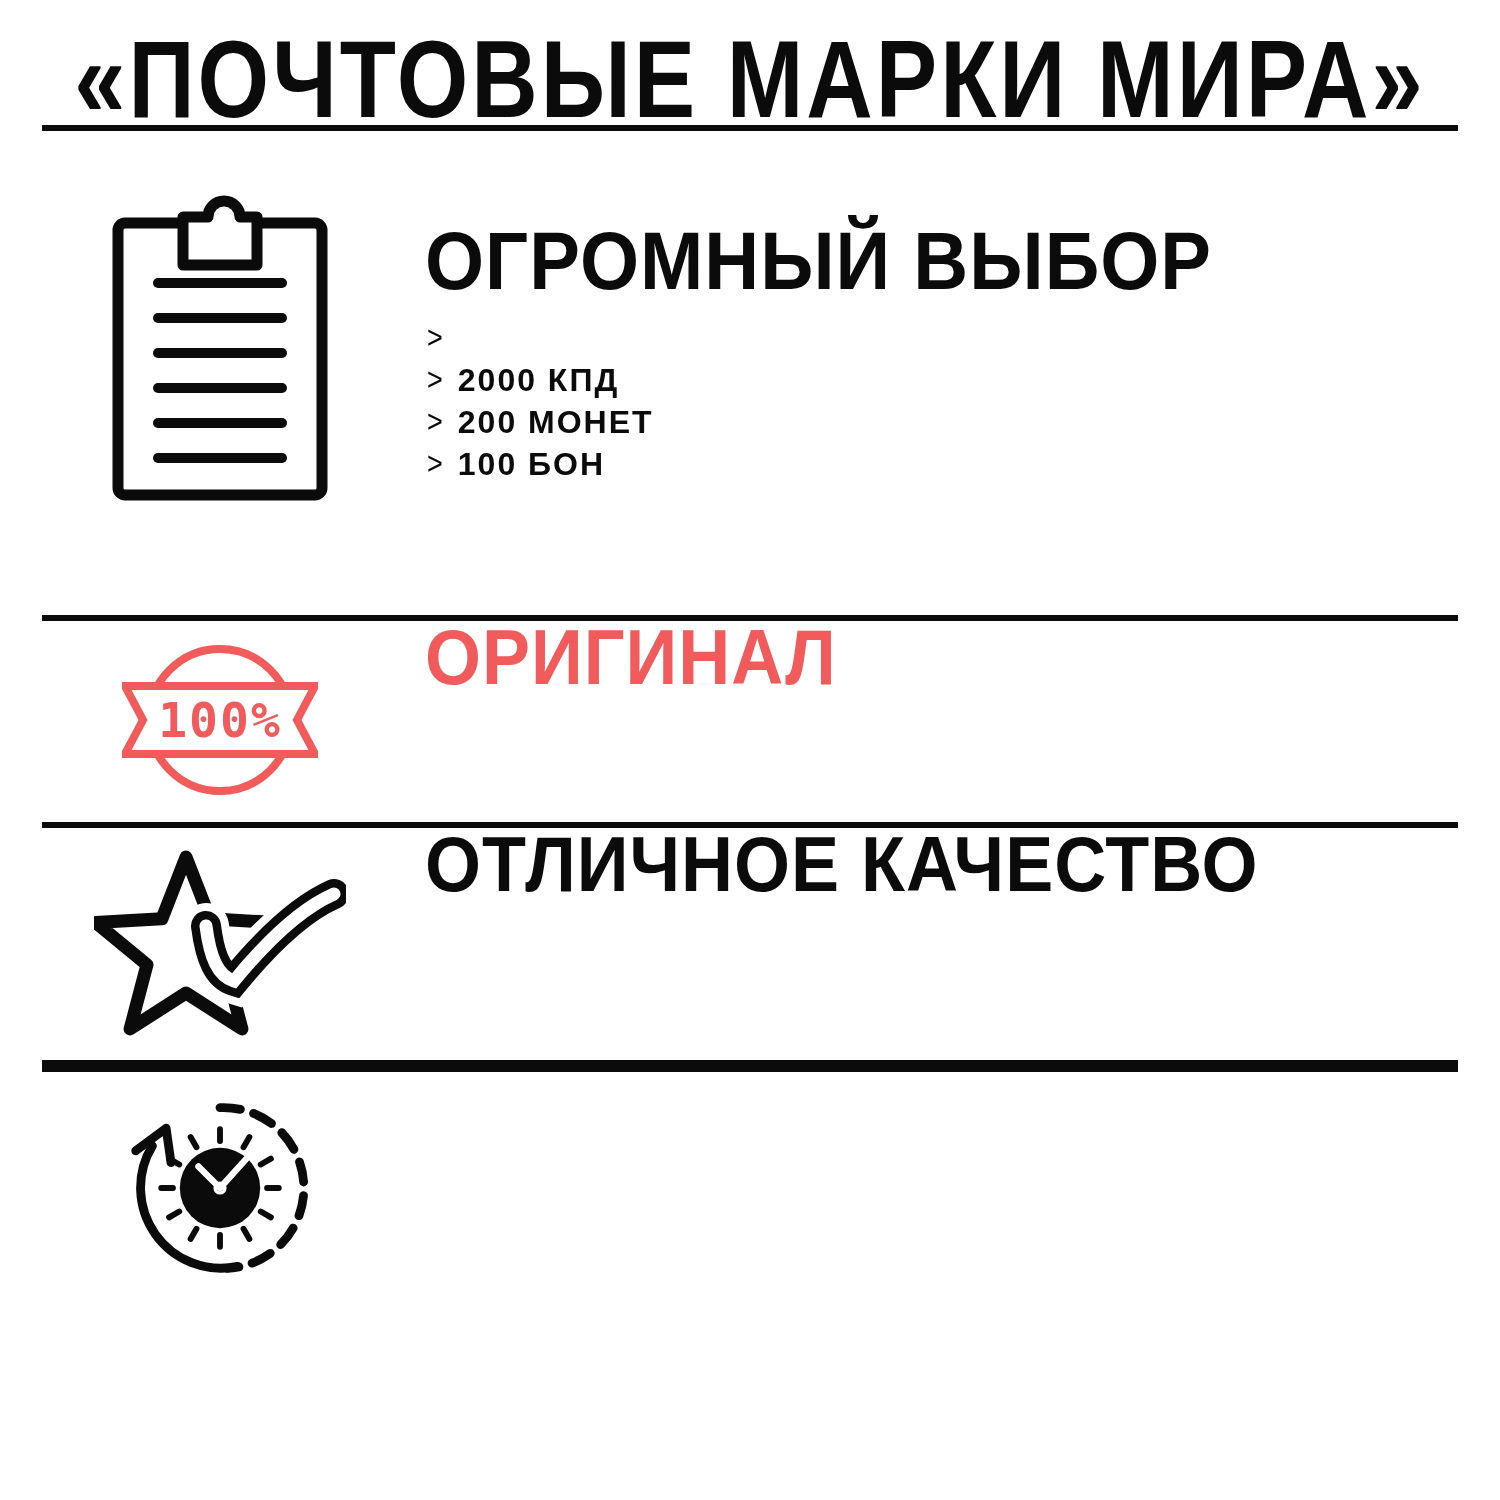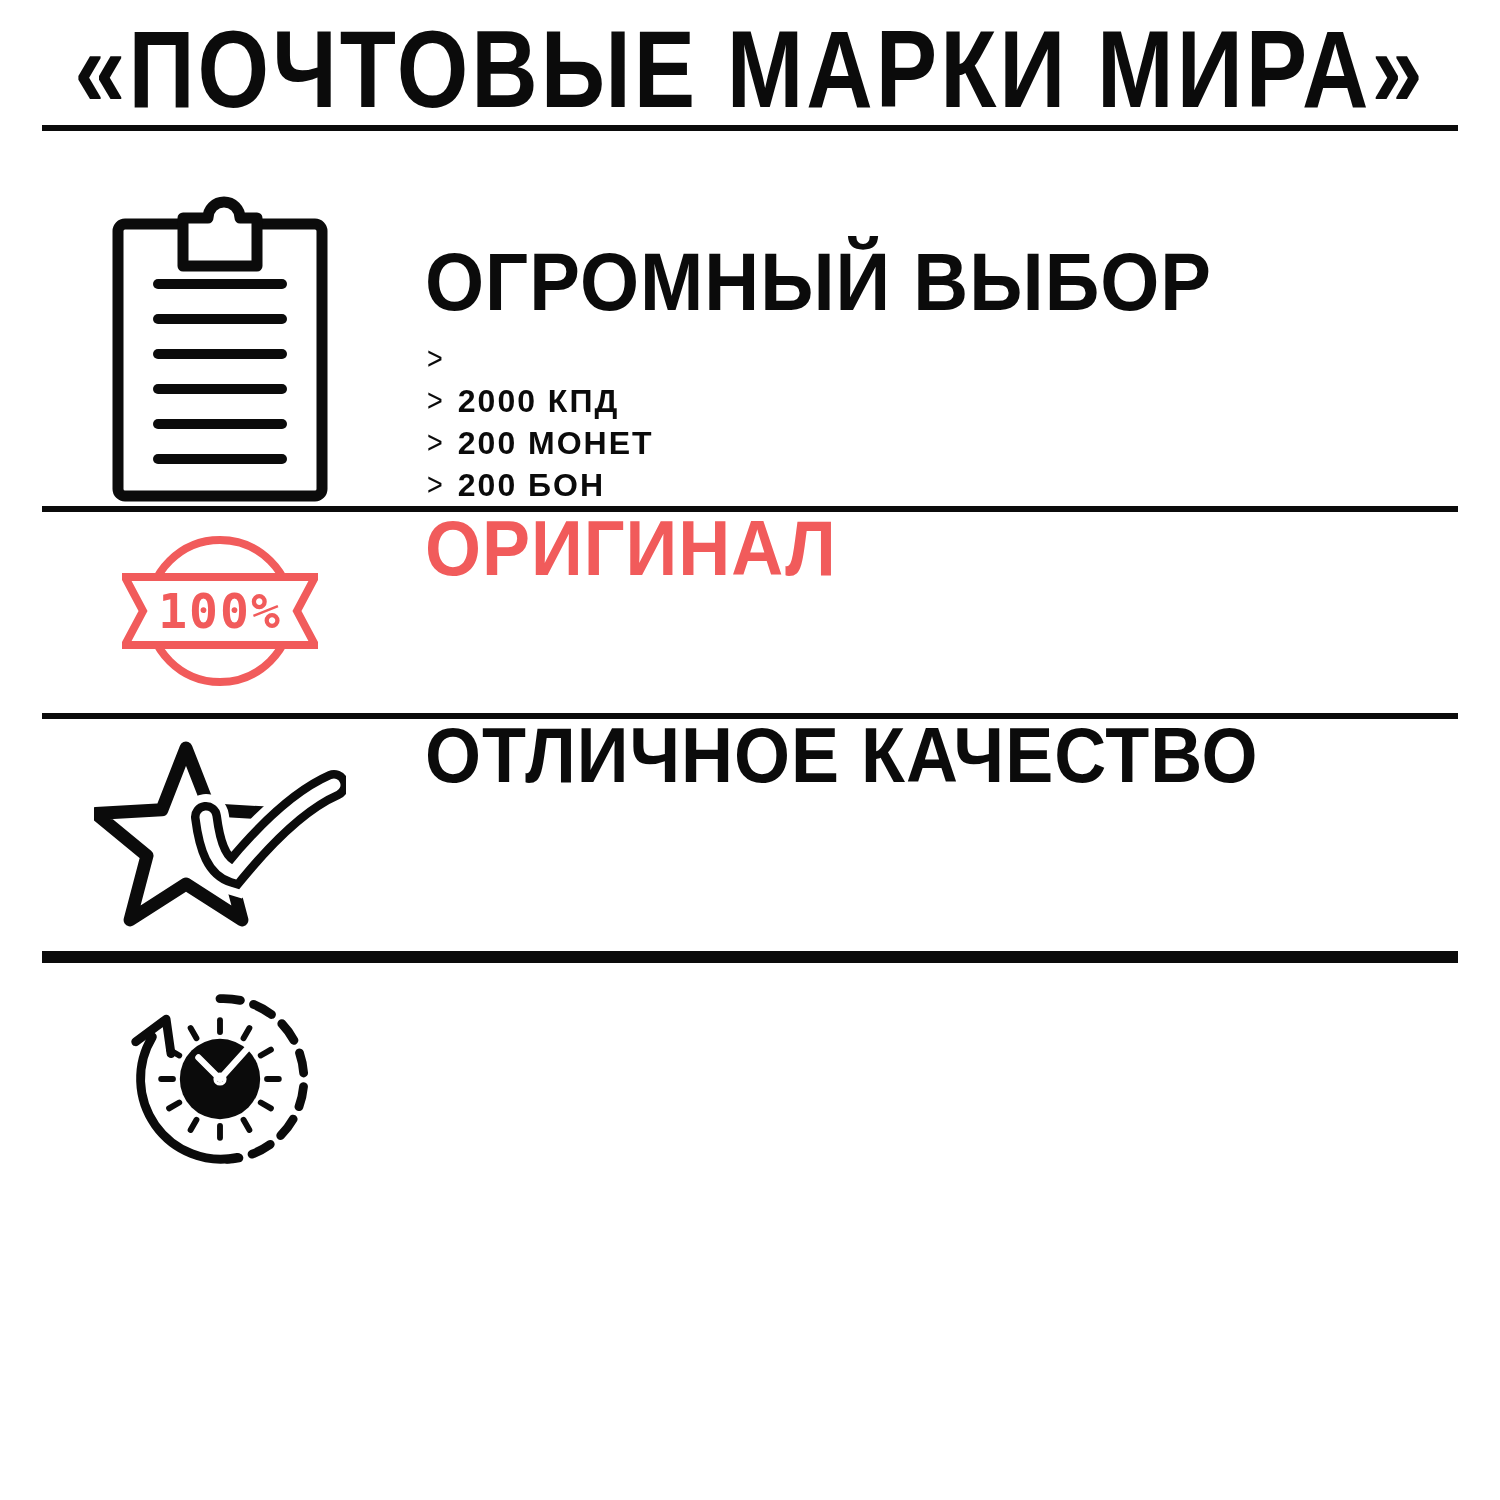--- a/index.html
+++ b/index.html
@@ -14,40 +14,40 @@
     background: var(--background);
     color: var(--ink);
     font-family: "Liberation Sans", sans-serif;
     overflow: hidden;
   }
   .page { width: 1500px; height: 1500px; position: relative; }
 
   
   .title-wrap {
     height: 125px;
-    display: flex; align-items: center; justify-content: center;
+    display: flex; align-items: flex-end; justify-content: center;
     padding-top: 12px;
   }
   .title {
     font-size: 92px; font-weight: 700; letter-spacing: 3px;
     white-space: nowrap; line-height: 1;
     transform: scaleY(1.18);
   }
 
   .divider { height: 6px; background: var(--ink); margin: 0 42px; }
 
   
   .row { display: flex; }
   .icon-col {
     width: 410px; flex: none;
     display: flex; justify-content: center; align-items: center; margin-left: 15px;
   }
   .text-col { flex: 1; display: flex; flex-direction: column; justify-content: flex-start; }
 
-  .row-selection { height: 375px; align-items: flex-end; }
+  .row-selection { height: 484px; }
   .row-selection .icon-col { align-items: flex-start; padding-top: 58px; }
   .row-selection .text-col { justify-content: flex-start; padding-top: 92px; }
 
   .row-original { height: 201px; }
   .row-quality  { height: 232px; }
   .row-delivery { height: 244px; }
   .row-returns  { height: 264px; }
   .row-returns .icon-col svg { margin-top: -28px; }
 
   .heading {
@@ -123,21 +123,21 @@
         <li>
           <span class="bullet-marker">&gt;</span>
           <span>2000 КПД</span>
         </li>
         <li>
           <span class="bullet-marker">&gt;</span>
           <span>200 МОНЕТ</span>
         </li>
         <li>
           <span class="bullet-marker">&gt;</span>
-          <span>200 БОН</span>
+          <span>100 БОН</span>
         </li>
       </ul>
     </div>
   </section>
   <div class="divider"></div>
 
   <section class="row row-original">
     <div class="icon-col">
       <span>
         <svg width="196" height="160" viewBox="0 0 196 160">

